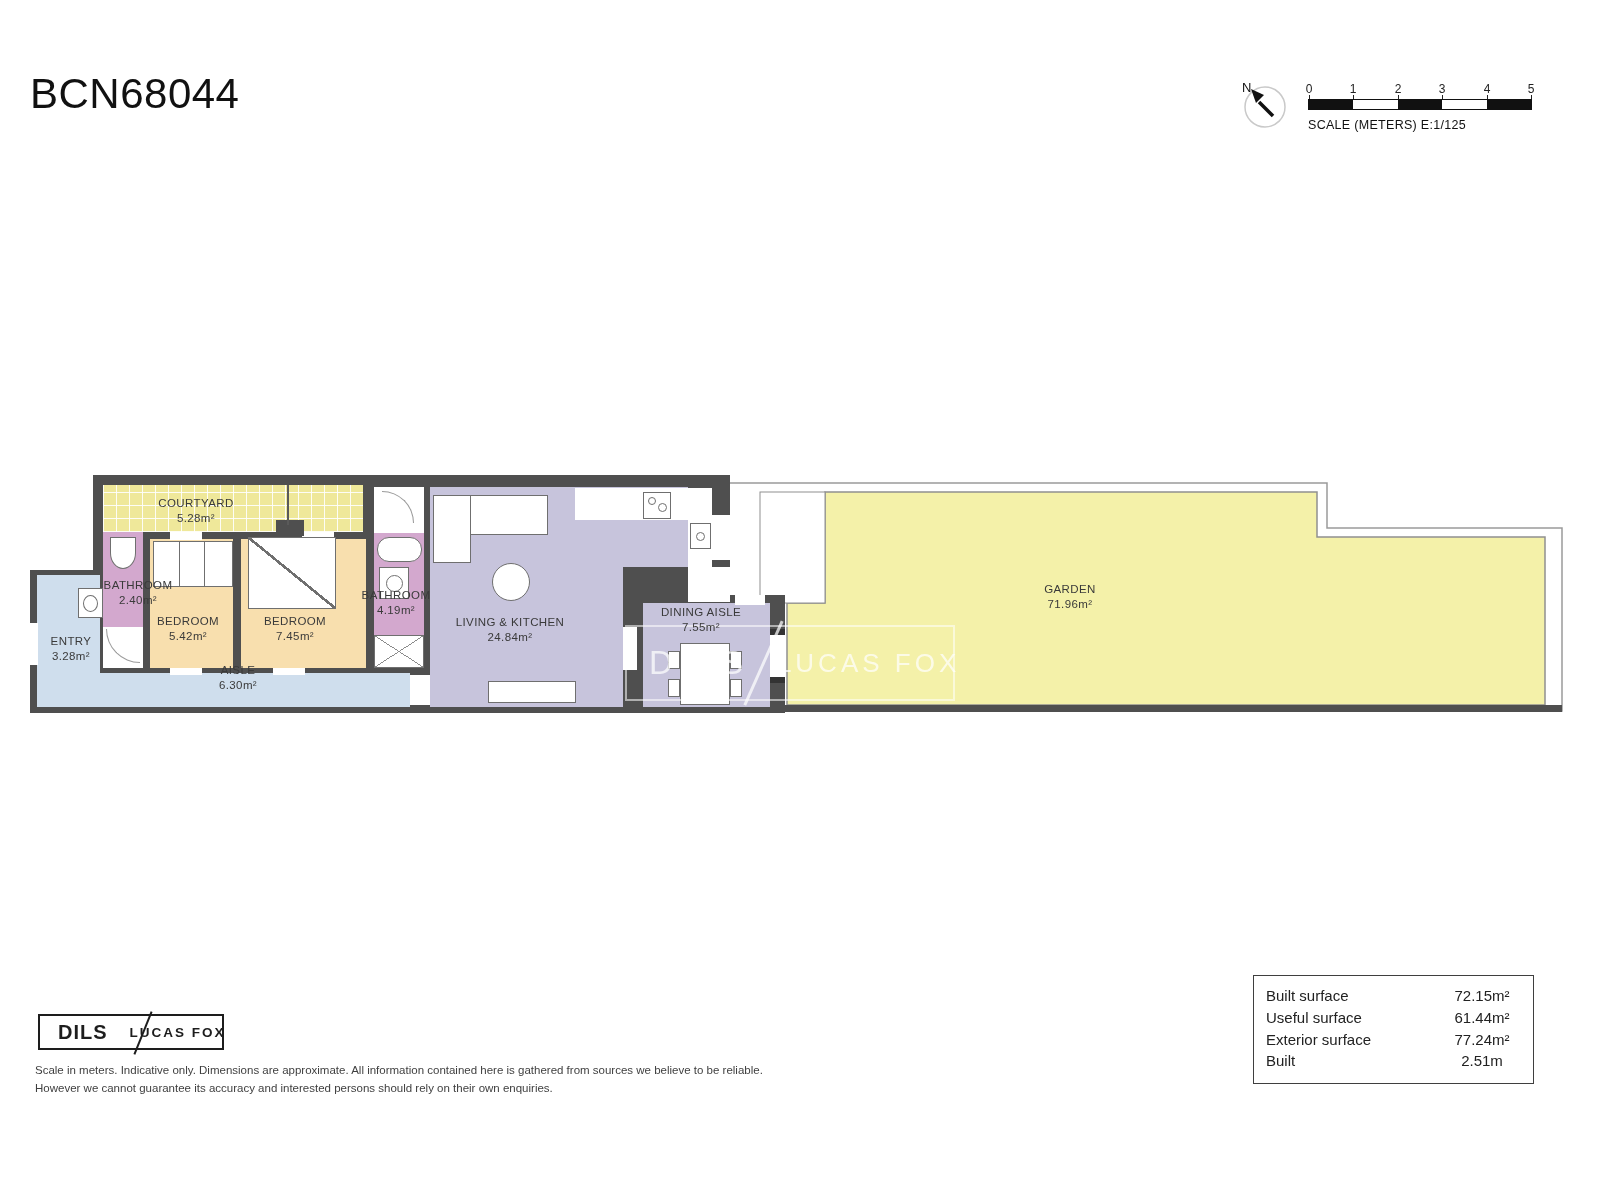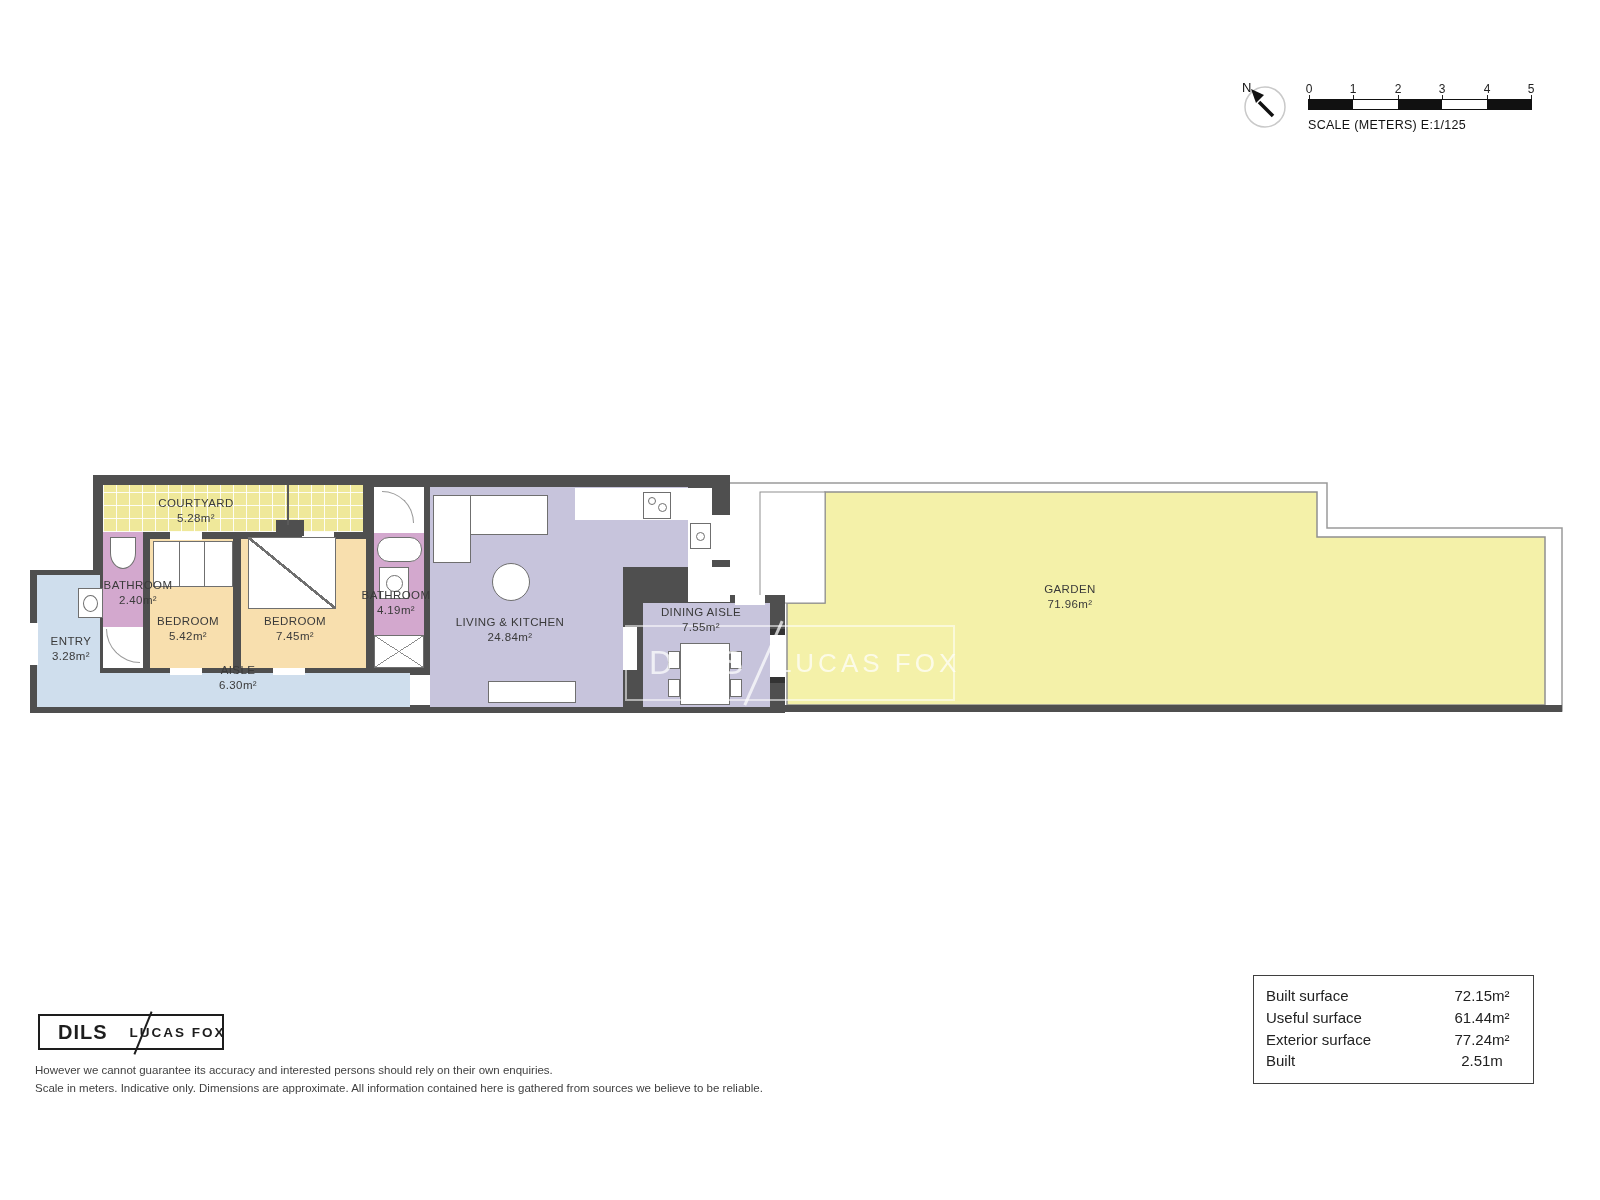--- a/index.html
+++ b/index.html
@@ -78,20 +78,21 @@
   #measurements .mrow .ml{flex:1;}
   #measurements .mrow .mv{width:78px;text-align:center;}
 
   #disclaimer{left:35px;top:1062px;width:960px;font-size:11.5px;line-height:1.55;color:#3f3f3f;}
 </style>
 </head>
 <body>
 
 <div id="page">
 
+  <div id="title" class="abs">BCN68044</div>
 
   <svg id="compass" class="abs" width="58" height="58">
     <circle cx="29" cy="31" r="20" fill="none" stroke="#c9c9c9" stroke-width="1.5"></circle>
     <text x="6" y="16" font-size="13" fill="#111" font-family="Liberation Sans, sans-serif">N</text>
     <line x1="37" y1="40" x2="23" y2="26" stroke="#111" stroke-width="3.5"></line>
     <polygon points="15,13 28,19 20,27" fill="#111"></polygon>
   </svg>
 
   <div id="scale-assembly" class="abs">
     <span class="tick-num" style="left:1px">0</span>
@@ -247,22 +248,22 @@
     <svg width="21" height="21" viewBox="0 0 24 24">
       <path d="M4 8 H14 V18 H4 Z" fill="none" stroke="#1d1d1d" stroke-width="2.2"></path>
       <path d="M10 4 H20 V14" fill="none" stroke="#1d1d1d" stroke-width="2.2"></path>
     </svg>
     <span class="lg-dils">DILS</span>
     <span class="lg-slash"></span>
     <span class="lg-lf">LUCAS FOX</span>
   </div>
 
   <div id="disclaimer" class="abs">
+    <div>Scale in meters. Indicative only. Dimensions are approximate. All information contained here is gathered from sources we believe to be reliable.</div>
     <div>However we cannot guarantee its accuracy and interested persons should rely on their own enquiries.</div>
-    <div>Scale in meters. Indicative only. Dimensions are approximate. All information contained here is gathered from sources we believe to be reliable.</div>
   </div>
 
   <div id="measurements" class="abs">
     <div class="mb">
       <div class="mrow">
         <span class="ml">Built surface</span>
           <span class="mv">72.15m²</span>
         </div>
       <div class="mrow">
         <span class="ml">Useful surface</span>

